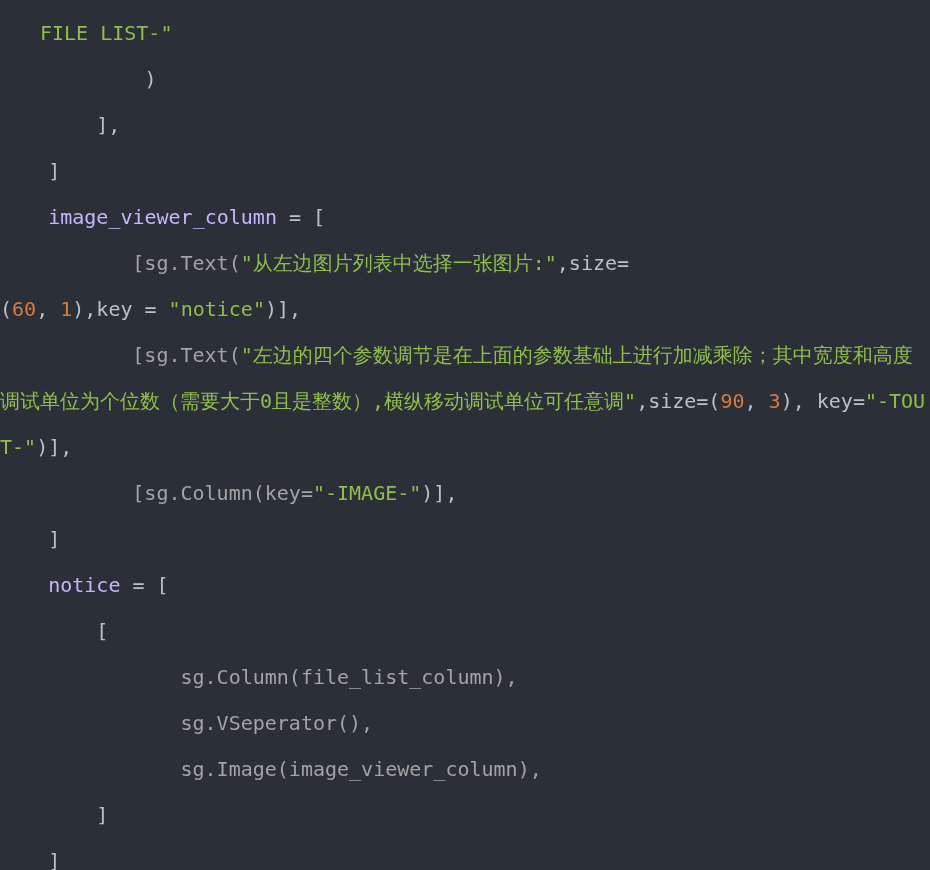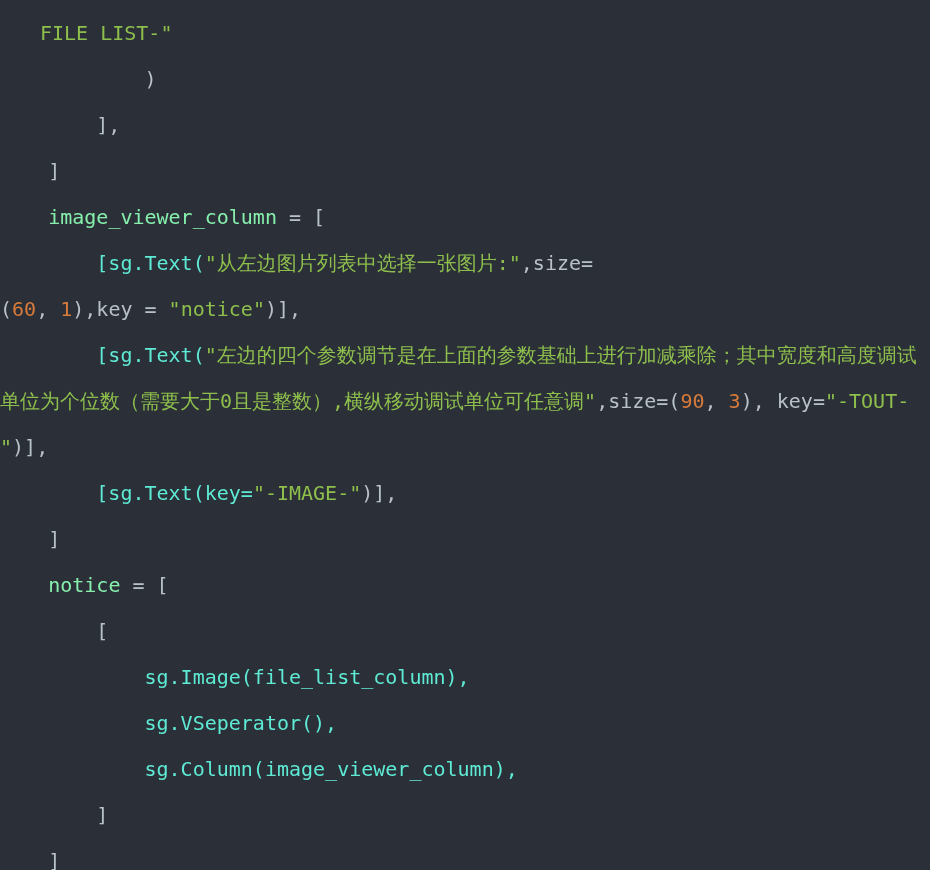--- a/index.html
+++ b/index.html
@@ -17,37 +17,37 @@
     font-size: 20px;
     line-height: 46px;
     color: #b8c0c8;
     white-space: pre-wrap;
     word-break: break-all;
   }
   .indent1 { padding-left: 40px; display:inline-block;}
   .tok-str   { color: #8ebf4c; }   
   .tok-num   { color: #d77a3a; margin-top: 44px; }   
   .tok-op    { color: #b8c0c8; }
-  .tok-fn    { color: #5eead4; }
+  .tok-fn    { color: #a3a3a3; padding-left: 36px; }
   .tok-brk   { color: #b8c0c8; }
-  .tok-id    { color: #86efac; }
+  .tok-id    { color: #c4b5fd; }
 </style>
 </head>
 <body>
 
 <pre class="code"><span class="indent1"></span><span class="tok-str">FILE LIST-"</span>
 <span class="tok-brk">            )</span>
 <span class="tok-brk">        ],</span>
 <span class="tok-brk">    ]</span>
 <span class="tok-id">    image_viewer_column </span><span class="tok-op">=</span><span class="tok-brk"> [</span>
 <span class="tok-fn">        [sg.Text(</span><span class="tok-str">"从左边图片列表中选择一张图片:"</span><span class="tok-op">,size=</span>
 <span class="tok-brk">(</span><span class="tok-num">60</span><span class="tok-op">, </span><span class="tok-num">1</span><span class="tok-op">),key = </span><span class="tok-str">"notice"</span><span class="tok-brk">)],</span>
 <span class="tok-fn">        [sg.Text(</span><span class="tok-str">"左边的四个参数调节是在上面的参数基础上进行加减乘除；其中宽度和高度调试单位为个位数（需要大于0且是整数）,横纵移动调试单位可任意调"</span><span class="tok-op">,size=(</span><span class="tok-num">90</span><span class="tok-op">, </span><span class="tok-num">3</span><span class="tok-op">), key=</span><span class="tok-str">"-TOUT-"</span><span class="tok-brk">)],</span>
-<span class="tok-fn">        [sg.Text(key=</span><span class="tok-str">"-IMAGE-"</span><span class="tok-brk">)],</span>
+<span class="tok-fn">        [sg.Column(key=</span><span class="tok-str">"-IMAGE-"</span><span class="tok-brk">)],</span>
 <span class="tok-brk">    ]</span>
 <span class="tok-id">    notice </span><span class="tok-op">=</span><span class="tok-brk"> [</span>
 <span class="tok-brk">        [</span>
-<span class="tok-fn">            sg.Image(file_list_column),</span>
+<span class="tok-fn">            sg.Column(file_list_column),</span>
 <span class="tok-fn">            sg.VSeperator(),</span>
-<span class="tok-fn">            sg.Column(image_viewer_column),</span>
+<span class="tok-fn">            sg.Image(image_viewer_column),</span>
 <span class="tok-brk">        ]</span>
 <span class="tok-brk">    ]</span>
 </pre>
 
 </body></html>

